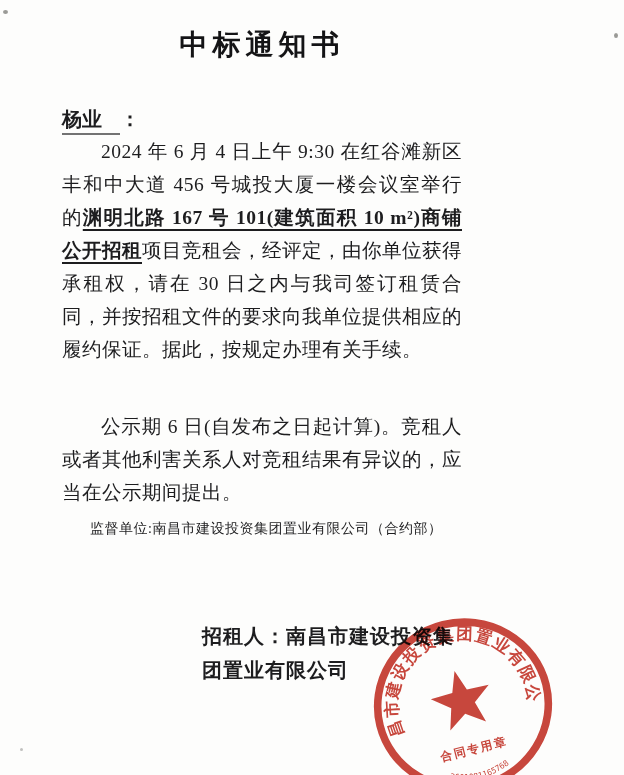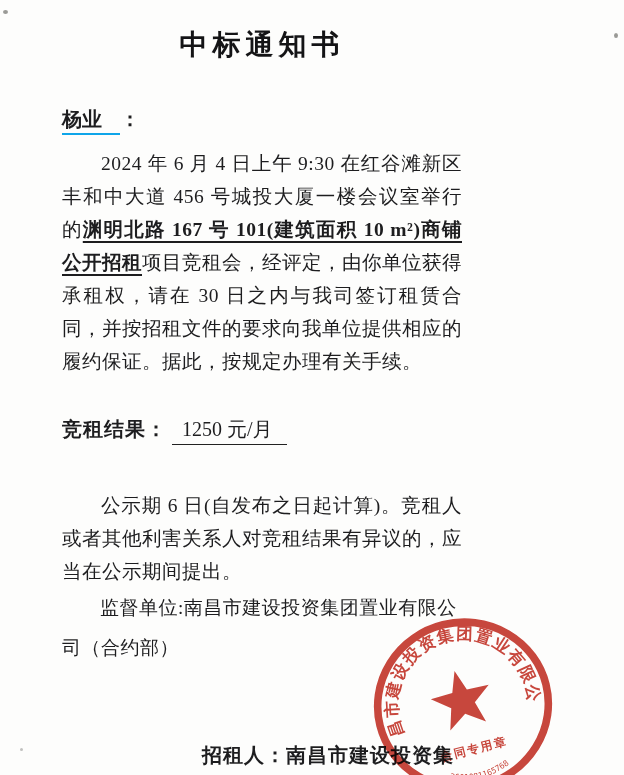--- a/index.html
+++ b/index.html
@@ -22,49 +22,49 @@
     color: #141416;
   }
   .salutation {
     margin-top: 42px;
     font-size: 20px;
     font-weight: 700;
   }
   .salutation .name {
     display: inline-block;
     padding-right: 18px;
-    border-bottom: 2px solid #0ea5e9;
+    border-bottom: 2px solid #737373;
   }
   .para {
     font-size: 19.5px;
     line-height: 33px;
     text-align: justify;
     text-indent: 2em;
     letter-spacing: 0.5px;
   }
-  .opening { margin-top: 12px; }
+  .opening { }
   .run-emph {
     font-weight: 700;
     text-decoration: underline;
     text-underline-offset: 5px;
     text-decoration-thickness: 1.5px;
   }
   .result-line {
     margin-top: 38px;
     font-size: 20px;
   }
   .result-line .label { font-weight: 700; letter-spacing: 1px; }
   .result-line .value {
     display: inline-block;
     padding: 0 14px 1px 10px;
     border-bottom: 1.8px solid #222;
   }
   .notice { margin-top: 44px; }
   .contact-line {
-    font-size: 19px;
+    font-size: 14px;
     line-height: 40px;
     text-indent: 2em;
     letter-spacing: 0.5px;
   }
   .signature-block { margin-top: 70px; }
   .signer-line {
     font-size: 20px;
     font-weight: 700;
     padding-left: 140px;
     letter-spacing: 1px;
@@ -89,24 +89,20 @@
 <div class="page">
 
   <div class="doc-title">中标通知书</div>
 
   <div class="salutation">
     <span class="name">杨业</span><span>：</span>
   </div>
 
   <div class="para opening"><span class="run-normal">2024 年 6 月 4 日上午 9:30 在红谷滩新区丰和中大道 456 号城投大厦一楼会议室举行的</span><span class="run-emph">渊明北路 167 号 101(建筑面积 10 m²)商铺公开招租</span><span class="run-normal">项目竞租会，经评定，由你单位获得承租权，请在 30 日之内与我司签订租赁合同，并按招租文件的要求向我单位提供相应的履约保证。据此，按规定办理有关手续。</span></div>
 
-  <div class="result-line">
-    <span class="label">竞租结果：</span>
-    <span class="value">1250 元/月</span>
-  </div>
 
   <div class="para notice">公示期 6 日(自发布之日起计算)。竞租人或者其他利害关系人对竞租结果有异议的，应当在公示期间提出。</div>
 
   <div class="contact-line">监督单位:南昌市建设投资集团置业有限公司（合约部）</div>
 
   <div class="signature-block">
     <div class="signer-line">招租人：南昌市建设投资集团置业有限公司</div>
 
   </div>
 

